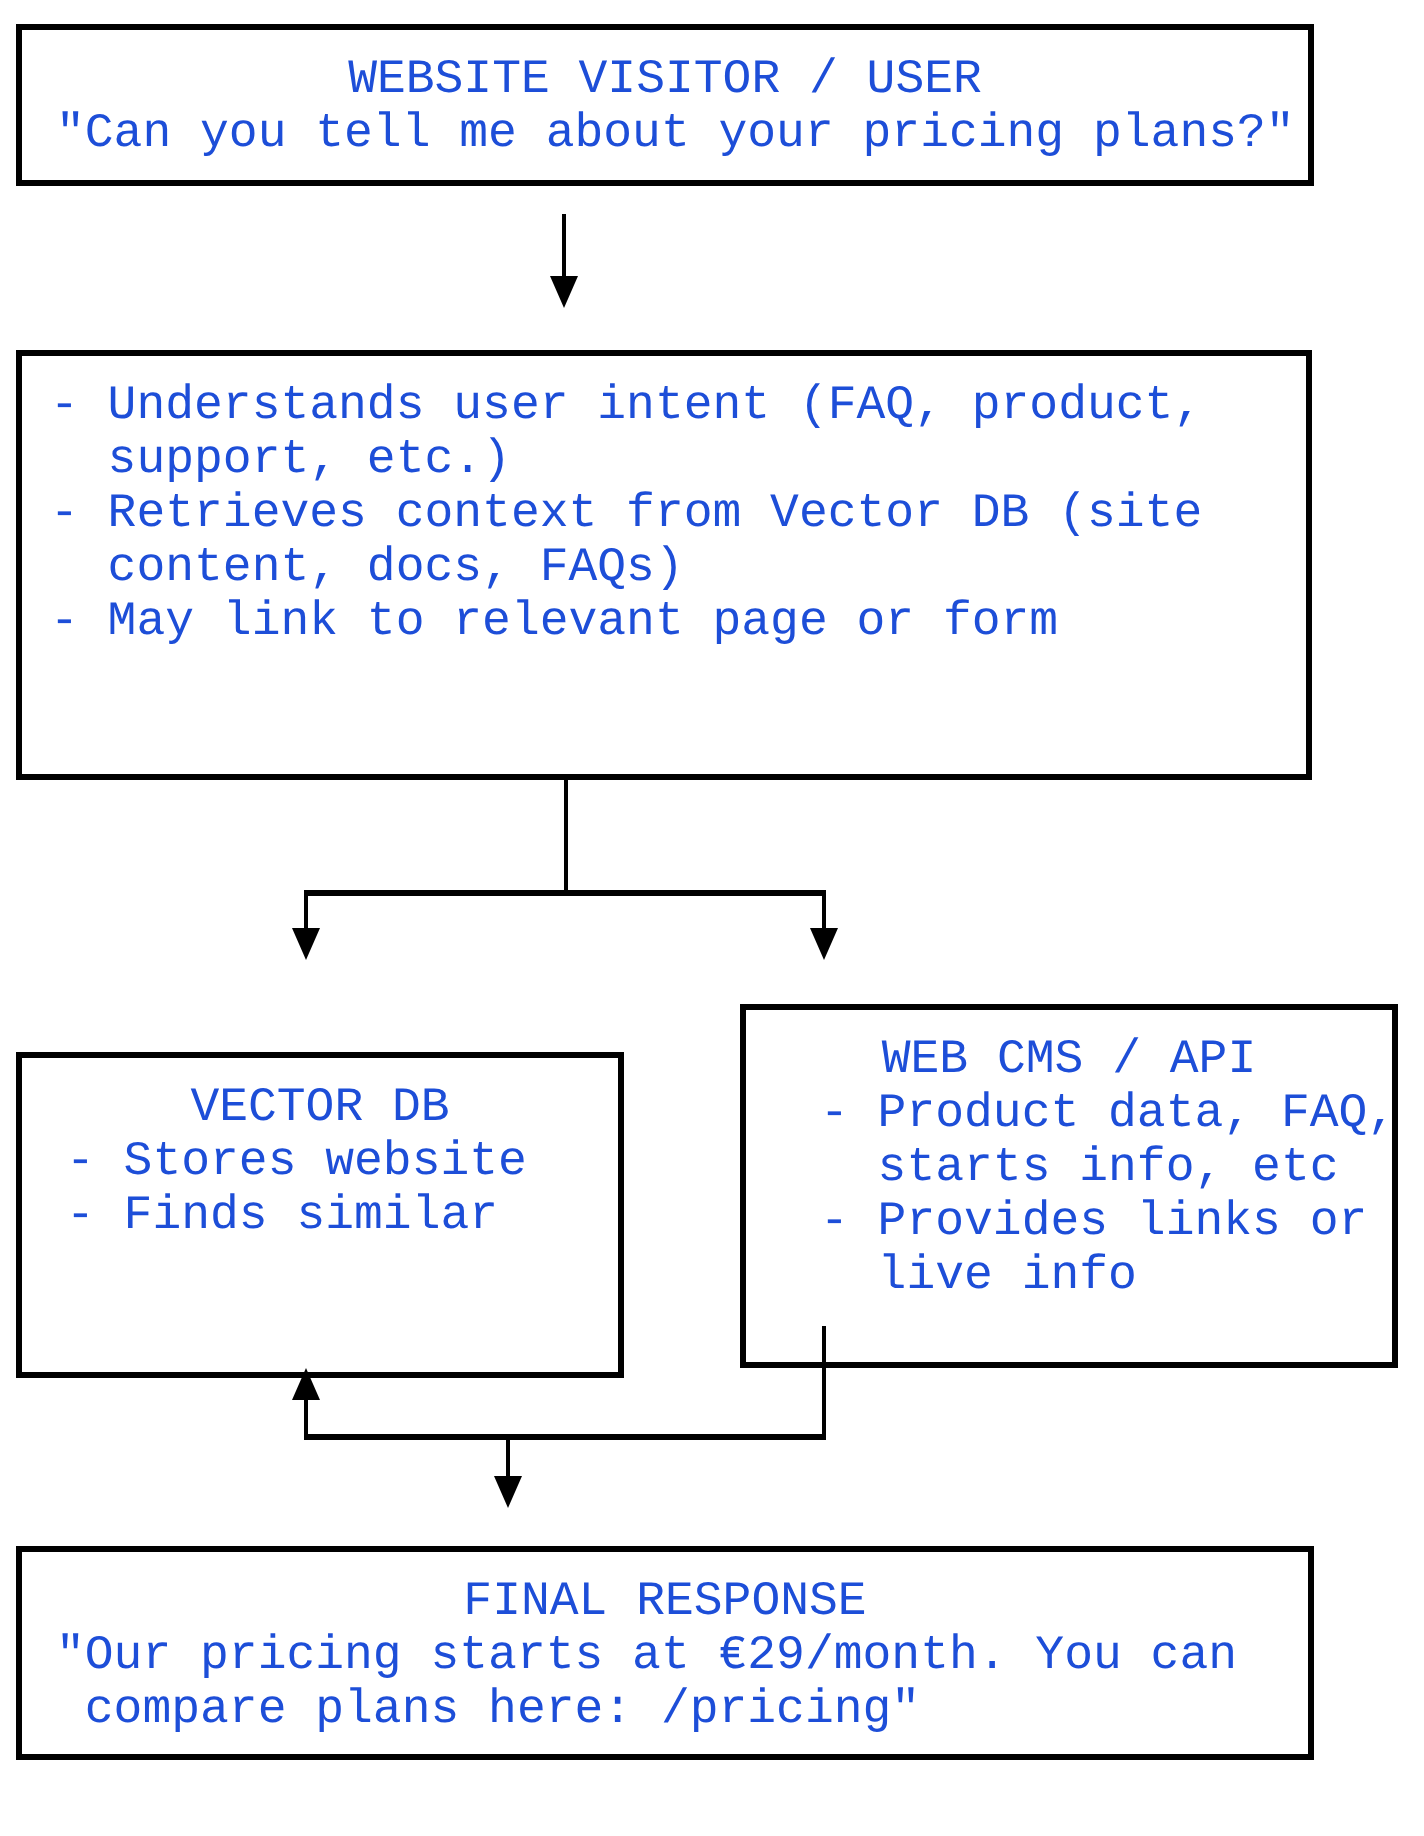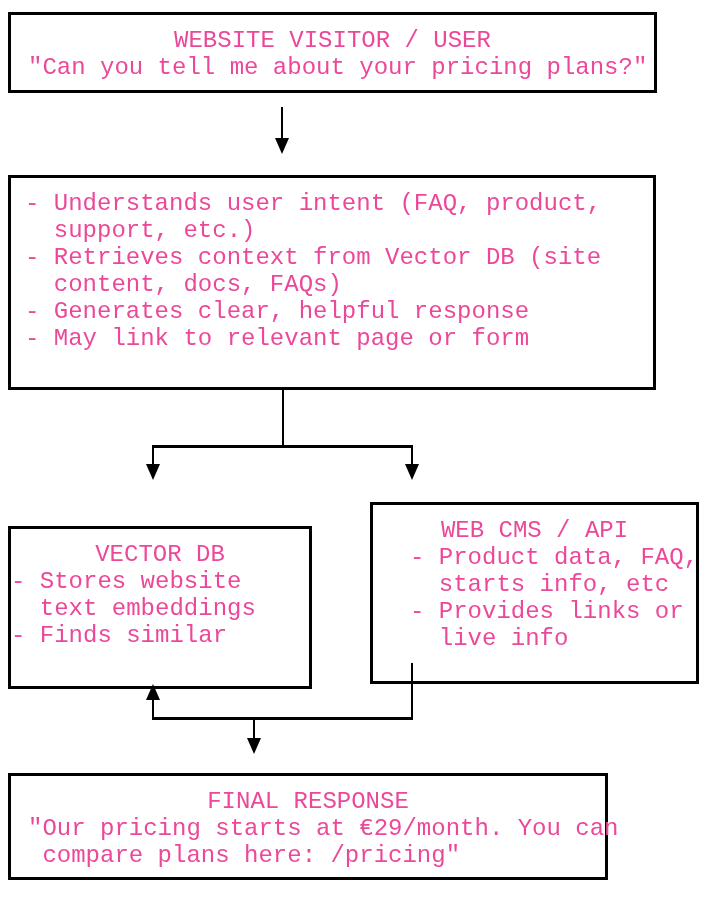--- a/index.html
+++ b/index.html
@@ -6,21 +6,21 @@
     margin: 0;
     padding: 0;
     background: #ffffff;
   }
   .canvas {
     position: relative;
     width: 712px;
     height: 918px;
     background: #ffffff;
     font-family: "Liberation Mono", "DejaVu Sans Mono", monospace;
-    color: #ec4899;
+    color: #1d4ed8;
     overflow: hidden;
   }
   .box {
     position: absolute;
     box-sizing: border-box;
     border: 3px solid #000000;
     background: #ffffff;
     font-size: 24px;
     line-height: 27px;
     padding-top: 12px;
@@ -28,21 +28,21 @@
   .box-title {
     text-align: center;
     white-space: pre;
   }
   .box-line {
     white-space: pre;
     text-align: left;
   }
   .pad-wide .box-line   { padding-left: 17px; }
   .pad-llm .box-line    { padding-left: 14px; }
-  .pad-vector .box-line { }
+  .pad-vector .box-line { padding-left: 22px; }
   .pad-cms .box-line    { padding-left: 22px; margin-left: 15px; }
 
   .stem {
     position: absolute;
     width: 2px;
     background: #000000;
   }
   .hline {
     position: absolute;
     height: 3px;
@@ -63,55 +63,53 @@
     border-left: 7px solid transparent;
     border-right: 7px solid transparent;
     border-bottom: 16px solid #000000;
   }
 
   
   #visitor-box { left: 8px;   top: 12px;  width: 649px; height: 81px;  }
   #llm-box     { left: 8px;   top: 175px; width: 648px; height: 215px; }
   #vector-box  { left: 8px;   top: 526px; width: 304px; height: 163px; }
   #cms-box     { left: 370px; top: 502px; width: 329px; height: 182px; }
-  #final-box   { left: 8px;   top: 773px; width: 600px; height: 107px; }
+  #final-box   { left: 8px;   top: 773px; width: 649px; height: 107px; }
 </style>
 </head>
 <body>
 
 <div class="canvas">
 
   <div class="box pad-wide" id="visitor-box">
     <div class="box-title">WEBSITE VISITOR / USER</div>
     <div class="box-line">"Can you tell me about your pricing plans?"</div>
   </div>
 
   <div class="stem" style="left:281px; top:107px; height:31px;"></div>
   <div class="arrow-down" style="left:275px; top:138px;"></div>
 
   <div class="box pad-llm" id="llm-box">
     <div class="box-line">- Understands user intent (FAQ, product,</div>
     <div class="box-line">  support, etc.)</div>
     <div class="box-line">- Retrieves context from Vector DB (site</div>
     <div class="box-line">  content, docs, FAQs)</div>
-    <div class="box-line">- Generates clear, helpful response</div>
     <div class="box-line">- May link to relevant page or form</div>
   </div>
 
   <div class="stem" style="left:282px; top:390px; height:56px;"></div>
   <div class="hline" style="left:152px; top:445px; width:261px;"></div>
   <div class="stem" style="left:152px; top:445px; height:19px;"></div>
   <div class="arrow-down" style="left:146px; top:464px;"></div>
   <div class="stem" style="left:411px; top:445px; height:19px;"></div>
   <div class="arrow-down" style="left:405px; top:464px;"></div>
 
   <div class="box pad-vector" id="vector-box">
     <div class="box-title">VECTOR DB</div>
     <div class="box-line">- Stores website</div>
-    <div class="box-line">  text embeddings</div>
     <div class="box-line">- Finds similar</div>
   </div>
 
   <div class="box pad-cms" id="cms-box">
     <div class="box-title">WEB CMS / API</div>
     <div class="box-line">- Product data, FAQ,</div>
     <div class="box-line">  starts info, etc</div>
     <div class="box-line">- Provides links or</div>
     <div class="box-line">  live info</div>
   </div>

